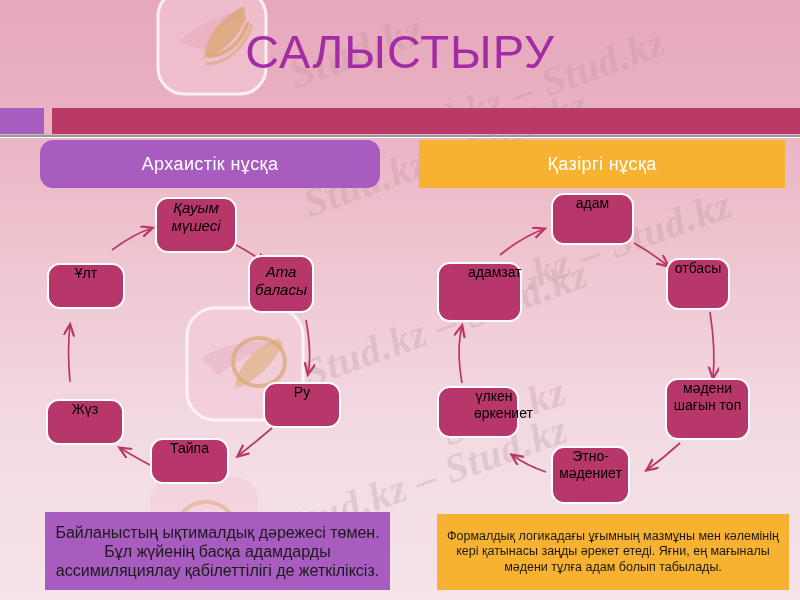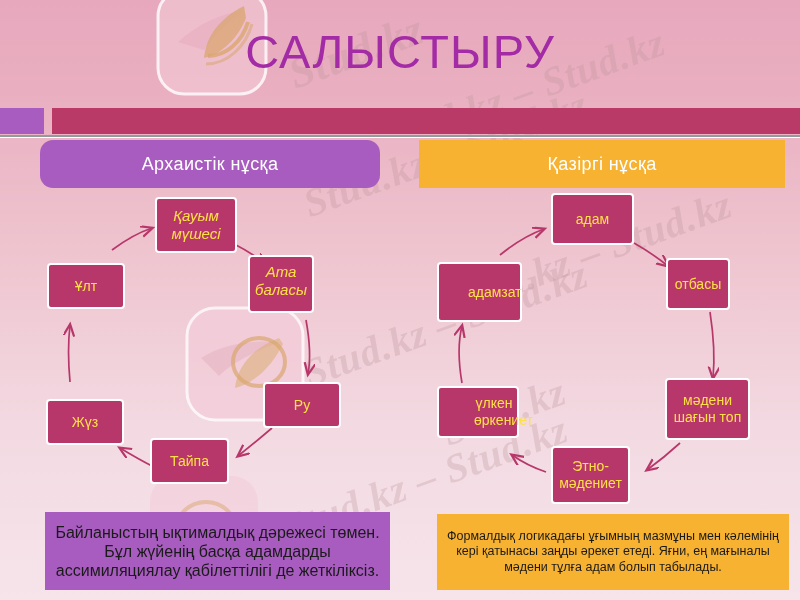--- a/index.html
+++ b/index.html
@@ -121,24 +121,24 @@
     height: 48px;
     background: #f7b231;
   }
 
   
   .node {
     position: absolute;
     z-index: 7;
     background: #b8376a;
     border: 2px solid #ffffff;
-    border-radius: 4px;
-    color: #fde047;
+    border-radius: 13px;
+    color: #000000;
     display: flex;
-    align-items: center;
+    align-items: flex-start;
     justify-content: center;
     text-align: center;
     font-size: 14px;
     line-height: 17px;
     box-sizing: border-box;
     overflow: visible;
   }
   .node.italic {
     font-style: italic;
     font-size: 15px;

